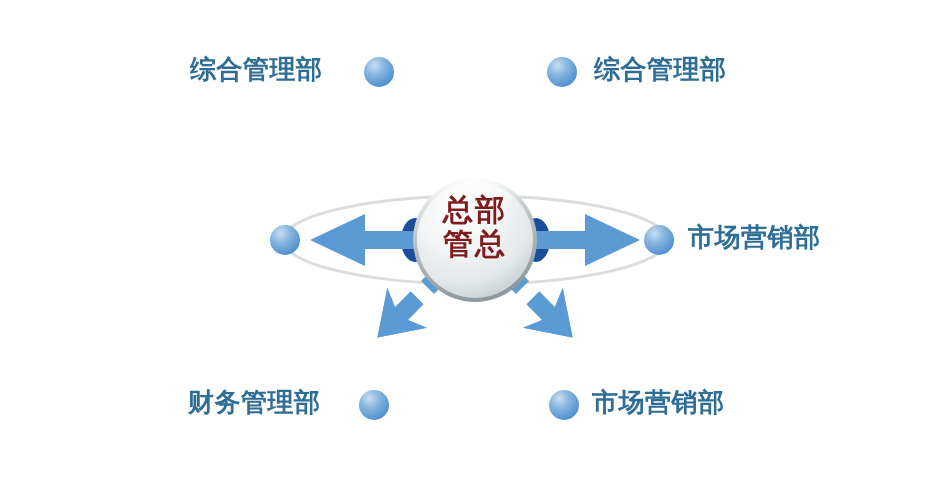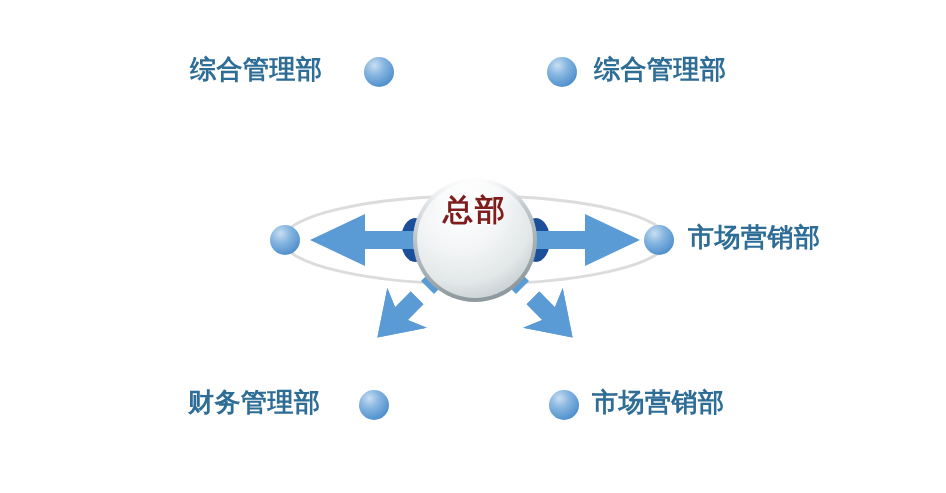--- a/index.html
+++ b/index.html
@@ -120,20 +120,21 @@
     <g>
       <circle cx="374" cy="405" r="15" fill="url(#dotGrad)"></circle>
     </g>
     <g>
       <circle cx="564" cy="405" r="15" fill="url(#dotGrad)"></circle>
     </g>
   </svg>
 
   <div class="center-text">
     <div>总部</div>
+    <div>管总</div>
   </div>
 
   <div class="node-label" style="left:190px;top:56px;">综合管理部</div>
 
   <div class="node-label" style="left:594px;top:56px;">综合管理部</div>
 
 
   <div class="node-label" style="left:688px;top:224px;">市场营销部</div>
 
   <div class="node-label" style="left:188px;top:389px;">财务管理部</div>

